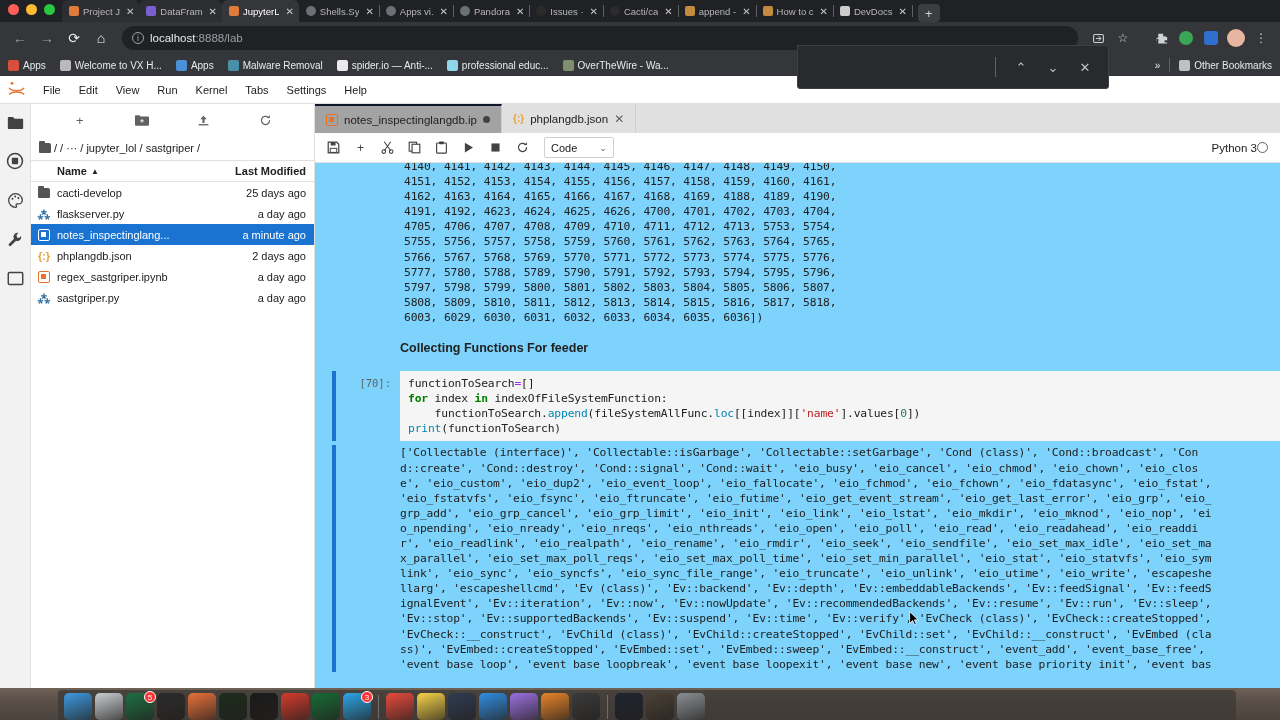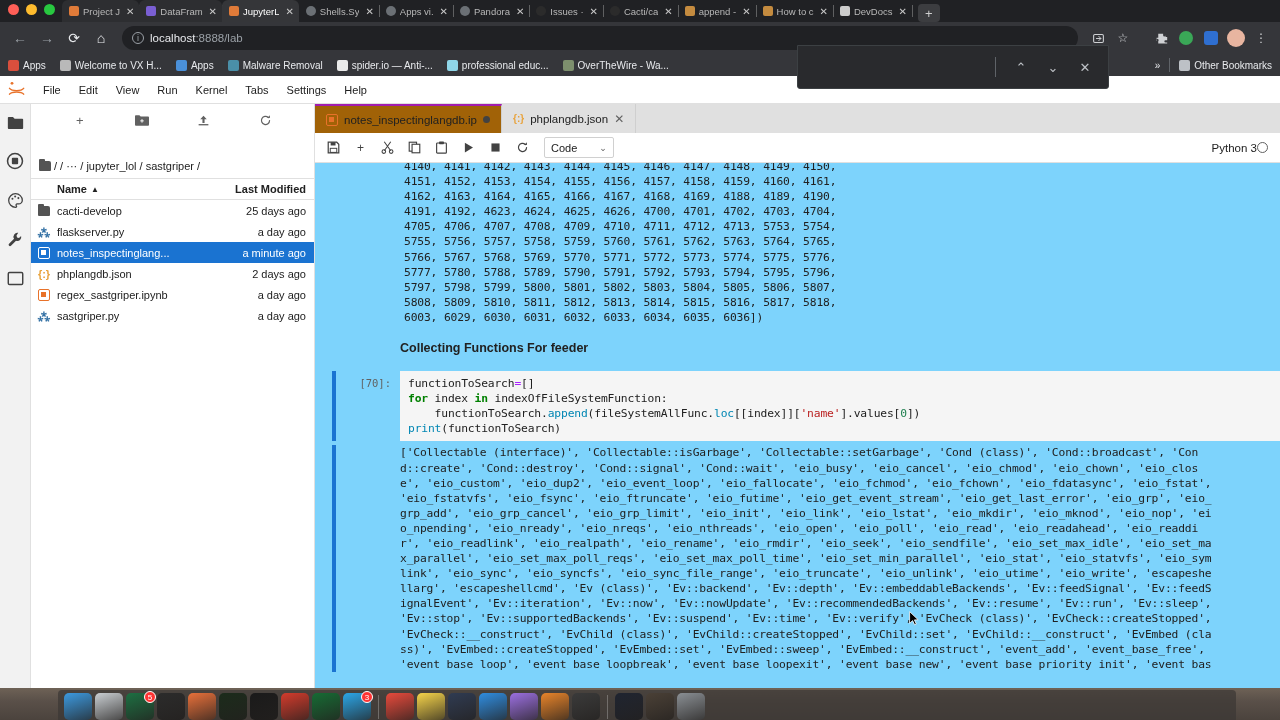--- a/index.html
+++ b/index.html
@@ -79,21 +79,21 @@
 
   .jbody { display: flex; height: 584px; }
 
   .jsidebar { width: 31px; background: #f2f2f2; border-right: 1px solid #e0e0e0; padding-top: 7px; display: flex; flex-direction: column; align-items: center; gap: 17px; }
   .jsidebar .si { width: 22px; height: 22px; display: flex; align-items: center; justify-content: center; color: #616161; }
   .jsidebar .si.active { color: #212121; }
 
   .jfiles { width: 284px; background: #fff; border-right: 1px solid #e0e0e0; display: flex; flex-direction: column; }
   .fb-tools { height: 32px; display: flex; align-items: center; justify-content: space-around; padding: 0 18px; color: #616161; font-size: 13px; }
   .fb-tools .ft { width: 22px; height: 22px; display: flex; align-items: center; justify-content: center; }
-  .fb-crumb { height: 24px; display: flex; align-items: center; gap: 3px; padding: 0 8px; font-size: 11px; color: #212121; margin-top: 18px; }
+  .fb-crumb { height: 24px; display: flex; align-items: center; gap: 3px; padding: 0 8px; font-size: 11px; color: #212121; }
   .fb-head { height: 22px; display: flex; align-items: center; border-top: 1px solid #e0e0e0; border-bottom: 1px solid #e0e0e0; font-size: 11px; font-weight: bold; color: #212121; }
   .fb-head .h-name { flex: 1; padding-left: 26px; display: flex; align-items: center; gap: 4px; }
   .fb-head .h-mod { width: 104px; padding-right: 8px; text-align: right; }
   .fb-row { height: 21px; display: flex; align-items: center; font-size: 11px; color: #212121; }
   .fb-row.sel { background: #1a73d1; color: #fff; }
   .fb-row .r-icon { width: 26px; display: flex; align-items: center; justify-content: center; font-size: 11px; }
   .fb-row .r-name { flex: 1; overflow: hidden; white-space: nowrap; }
   .fb-row .r-mod { width: 104px; padding-right: 8px; text-align: right; }
 
   .ico-folder { width: 12px; height: 10px; background: #545454; border-radius: 1px 2px 1px 1px; position: relative; display:block; }
@@ -101,21 +101,21 @@
   .ico-py { color: #3572A5; font-weight: bold; font-size: 10px; }
   .ico-nb { width: 12px; height: 12px; border: 1.6px solid #e8722a; border-radius: 2px; position: relative; display:block; }
   .ico-nb::after { content:""; position:absolute; left:2px; top:2px; width:5px; height:5px; background:#e8722a; }
   .sel .ico-nb { border-color: #fff; }
   .sel .ico-nb::after { background: #fff; }
   .ico-json { color: #e8a33d; font-size: 10px; font-weight: bold; }
 
   .jmain { flex: 1; background: #fff; display: flex; flex-direction: column; min-width: 0; }
   .nb-tabs { height: 29px; display: flex; align-items: flex-end; background: #e0e0e0; }
   .nb-tab { height: 29px; display: flex; align-items: center; gap: 6px; padding: 0 11px; font-size: 11.5px; color: #212121; background: #e0e0e0; border-right: 1px solid #cfcfcf; }
-  .nb-tab.active { background: #a16207; border-top: 2px solid #a21caf; }
+  .nb-tab.active { background: #a3a3a3; border-top: 2px solid #0f172a; }
   .nb-tab .dot { width: 7px; height: 7px; border-radius: 50%; background: #424242; display:block; }
   .nb-tab .x { font-size: 12px; color: #616161; }
 
   .nb-toolbar { height: 30px; display: flex; align-items: center; gap: 2px; padding: 0 6px; border-bottom: 1px solid #e0e0e0; background: #fff; }
   .nb-toolbar .tb { width: 25px; height: 24px; display: flex; align-items: center; justify-content: center; color: #424242; font-size: 12px; }
   .nb-sel { display: flex; align-items: center; gap: 22px; border: 1px solid #d0d0d0; border-radius: 2px; height: 21px; padding: 0 6px; font-size: 11px; color: #212121; margin-left: 7px; }
   .nb-kernel { margin-left: auto; display: flex; align-items: center; font-size: 11.5px; color: #212121; padding-right: 6px; }
   .kcircle { width: 11px; height: 11px; border: 1.4px solid #616161; border-radius: 50%; display:block; }
 
   .nb-scroll { flex: 1; overflow: hidden; position: relative; background: #7dd3fc; padding-left: 17px; }

